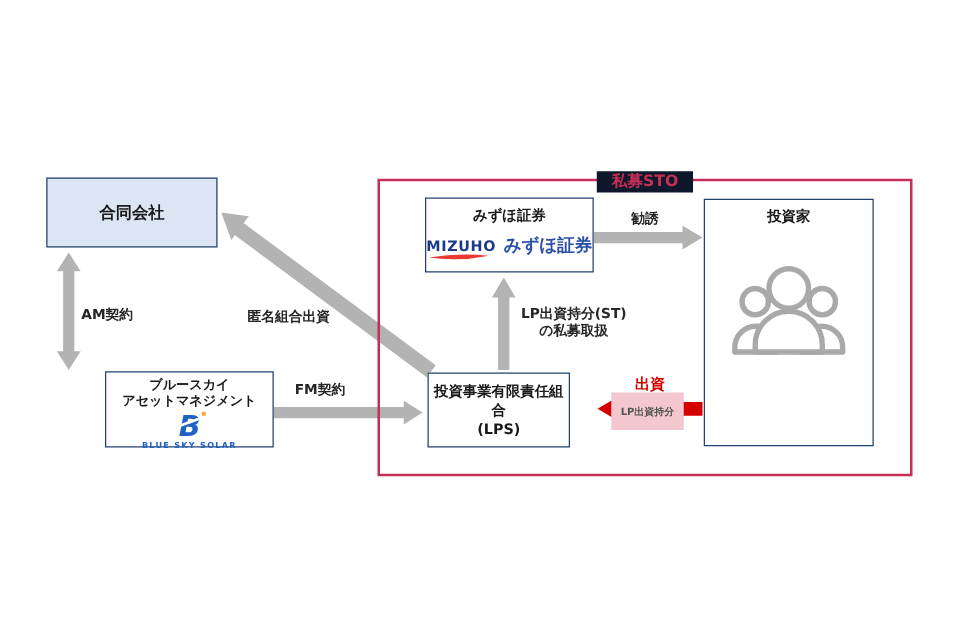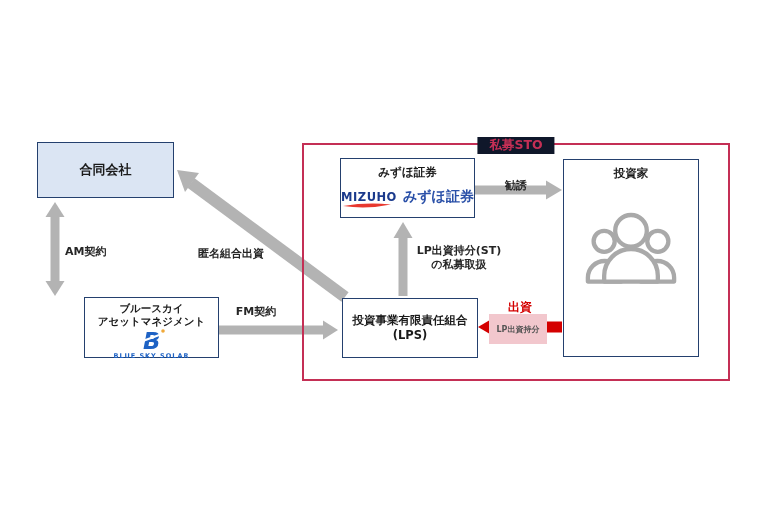--- a/index.html
+++ b/index.html
@@ -35,42 +35,42 @@
   .bs-caption{font-size:6.5px;color:#1e62c4;letter-spacing:1px;font-weight:bold;margin-top:-2px;}
   .node-mizuho{
     left:340px;top:158px;width:135px;height:60px;text-align:center;
   }
   .mz-title{font-weight:bold;font-size:11.5px;margin-top:6px;}
   .mz-logo{display:flex;align-items:center;justify-content:center;gap:6px;margin-top:8px;}
   .mz-word{position:relative;display:inline-block;color:#1b3a8c;font-weight:bold;font-size:11.5px;letter-spacing:0.5px;}
   .mz-swoosh{position:absolute;left:0;top:12px;}
   .mz-sec{color:#2a50a8;font-weight:bold;font-size:14px;}
   .node-lps{
-    left:342px;top:298px;width:136px;height:60px;
+    left:342px;top:298px;width:114px;height:60px;
     display:flex;flex-direction:column;align-items:center;justify-content:center;
     font-weight:bold;font-size:11.5px;line-height:15px;text-align:center;
   }
   .node-investors{
     left:563px;top:159px;width:136px;height:198px;text-align:center;
   }
   .inv-title{font-weight:bold;font-size:11.5px;margin-top:6px;}
   .people{display:block;margin:30px auto 0;}
   
   .arrows{position:absolute;left:0;top:0;z-index:2;}
   
   .elabel{
     position:absolute;font-weight:bold;font-size:11px;color:#262626;
     white-space:nowrap;z-index:5;
   }
   .elabel.center{transform:translateX(-50%);}
   .lbl-am{left:65px;top:244px;}
   .lbl-tokumei{left:231px;top:246px;}
   .lbl-fm{left:256px;top:304px;}
   .lbl-lp{left:459px;top:244px;text-align:center;line-height:13.5px;}
-  .lbl-kanyu{left:516px;top:167px;margin-top:11px;}
+  .lbl-kanyu{left:516px;top:167px;}
   .lbl-shusshi{left:520px;top:299px;color:#d40000;font-size:12px;}
   
   .bc-box{
     position:absolute;left:489px;top:314px;width:58px;height:30px;
     background:#f2c7cd;display:flex;align-items:center;justify-content:center;
     font-size:8px;color:#555555;z-index:5;font-weight:bold;
   }
 </style>
 </head>
 <body>

